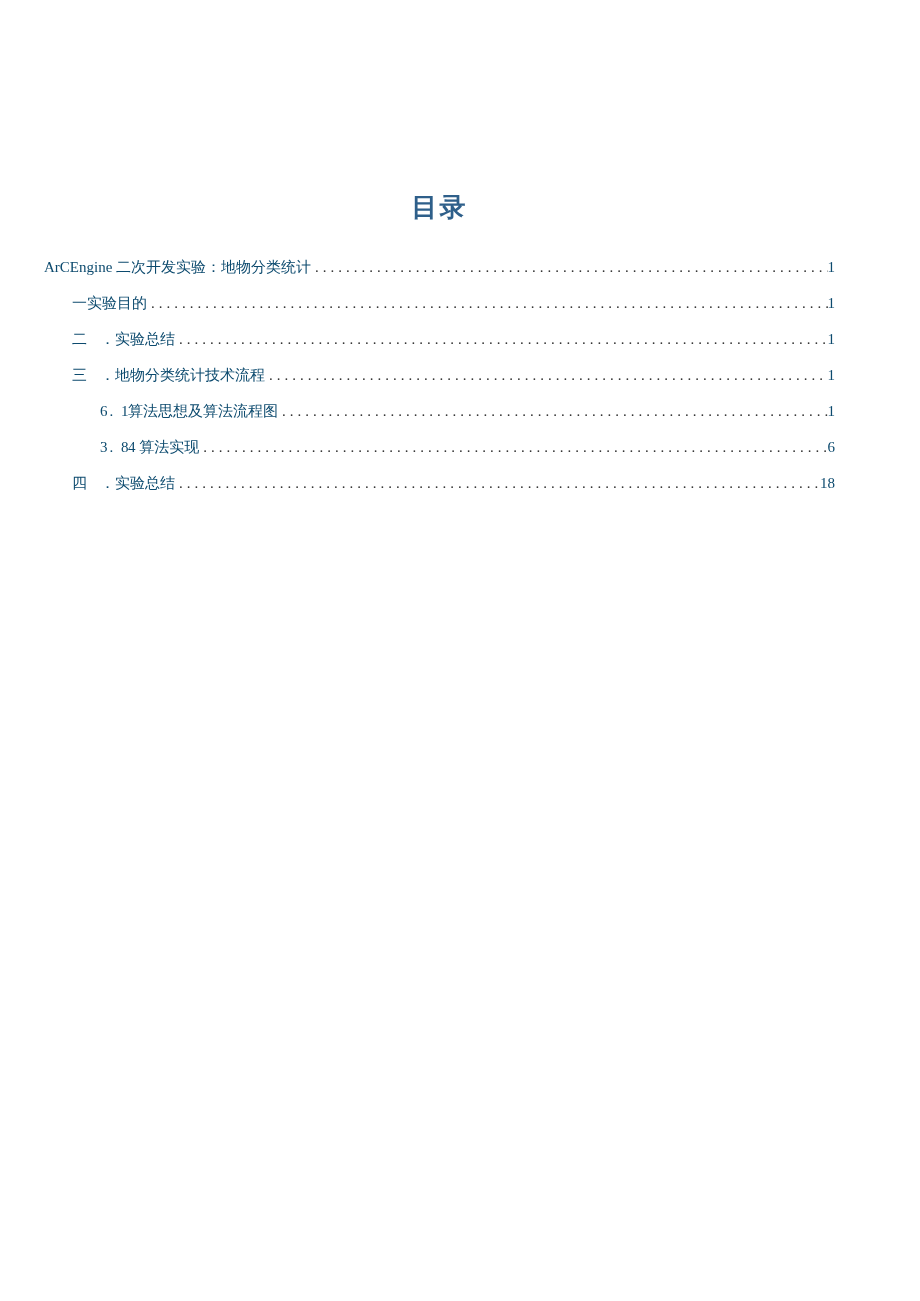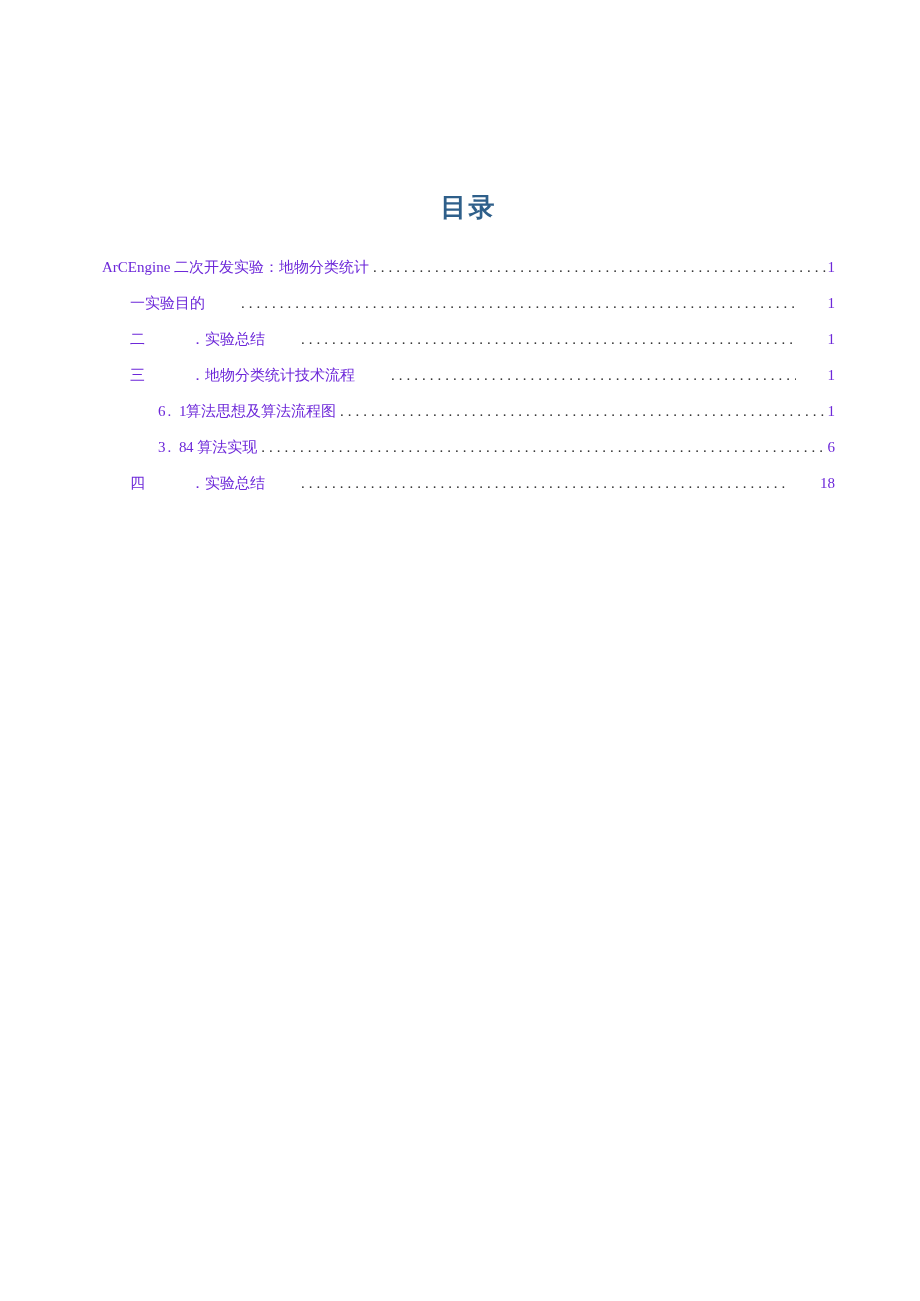--- a/index.html
+++ b/index.html
@@ -4,35 +4,35 @@
   <style>
     * { margin: 0; padding: 0; box-sizing: border-box; }
     body {
       width: 920px;
       height: 1301px;
       background: #ffffff;
       font-family: "SimSun", "宋体", serif;
       position: relative;
     }
     .page {
-      padding: 190px 85px 0 102px;
+      padding: 190px 85px 0 44px;
     }
     .title {
       text-align: center;
       font-size: 26px;
       color: #2e5f8a;
       font-family: "SimHei", "黑体", sans-serif;
       letter-spacing: 2px;
       margin-bottom: 30px;
     }
     .toc-row {
       display: flex;
       align-items: baseline;
       font-size: 15px;
-      color: #6d28d9;
+      color: #0c4a6e;
       line-height: 1.6;
       margin-bottom: 12px;
       white-space: nowrap;
     }
     .toc-label {
       flex: 0 0 auto;
     }
     .toc-dots {
       flex: 1 1 auto;
       overflow: hidden;
@@ -40,21 +40,21 @@
       padding: 0 4px;
       color: #333333;
     }
     .toc-dots::after {
       content: "..........................................................................................................................................";
     }
     .toc-page {
       flex: 0 0 auto;
     }
     .indent-0 { padding-left: 0; }
-    .indent-1 { padding-left: 28px; gap: 32px; }
+    .indent-1 { padding-left: 28px; }
     .indent-2 { padding-left: 56px; }
     .prefix {
       display: inline-block;
       min-width: 28px;
       letter-spacing: 2px;
     }
   </style>
 </head>
 <body>
 

